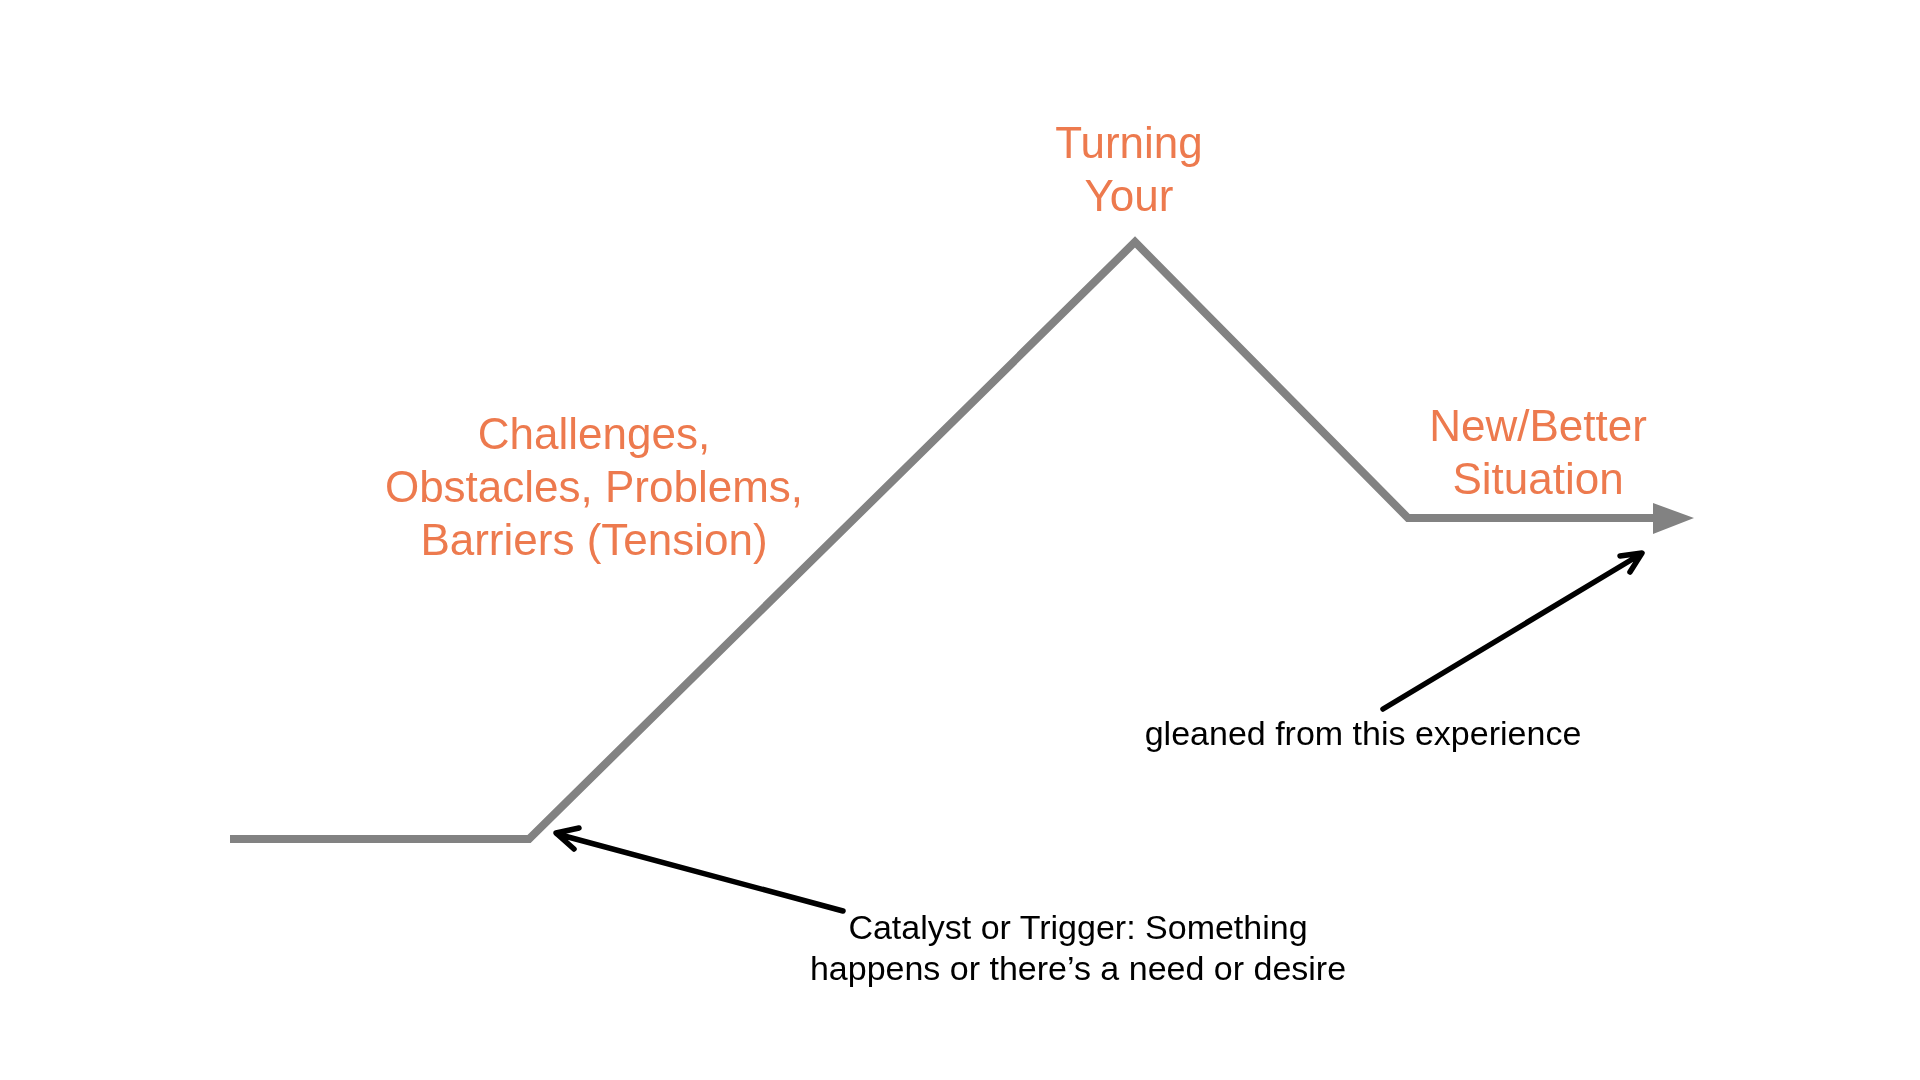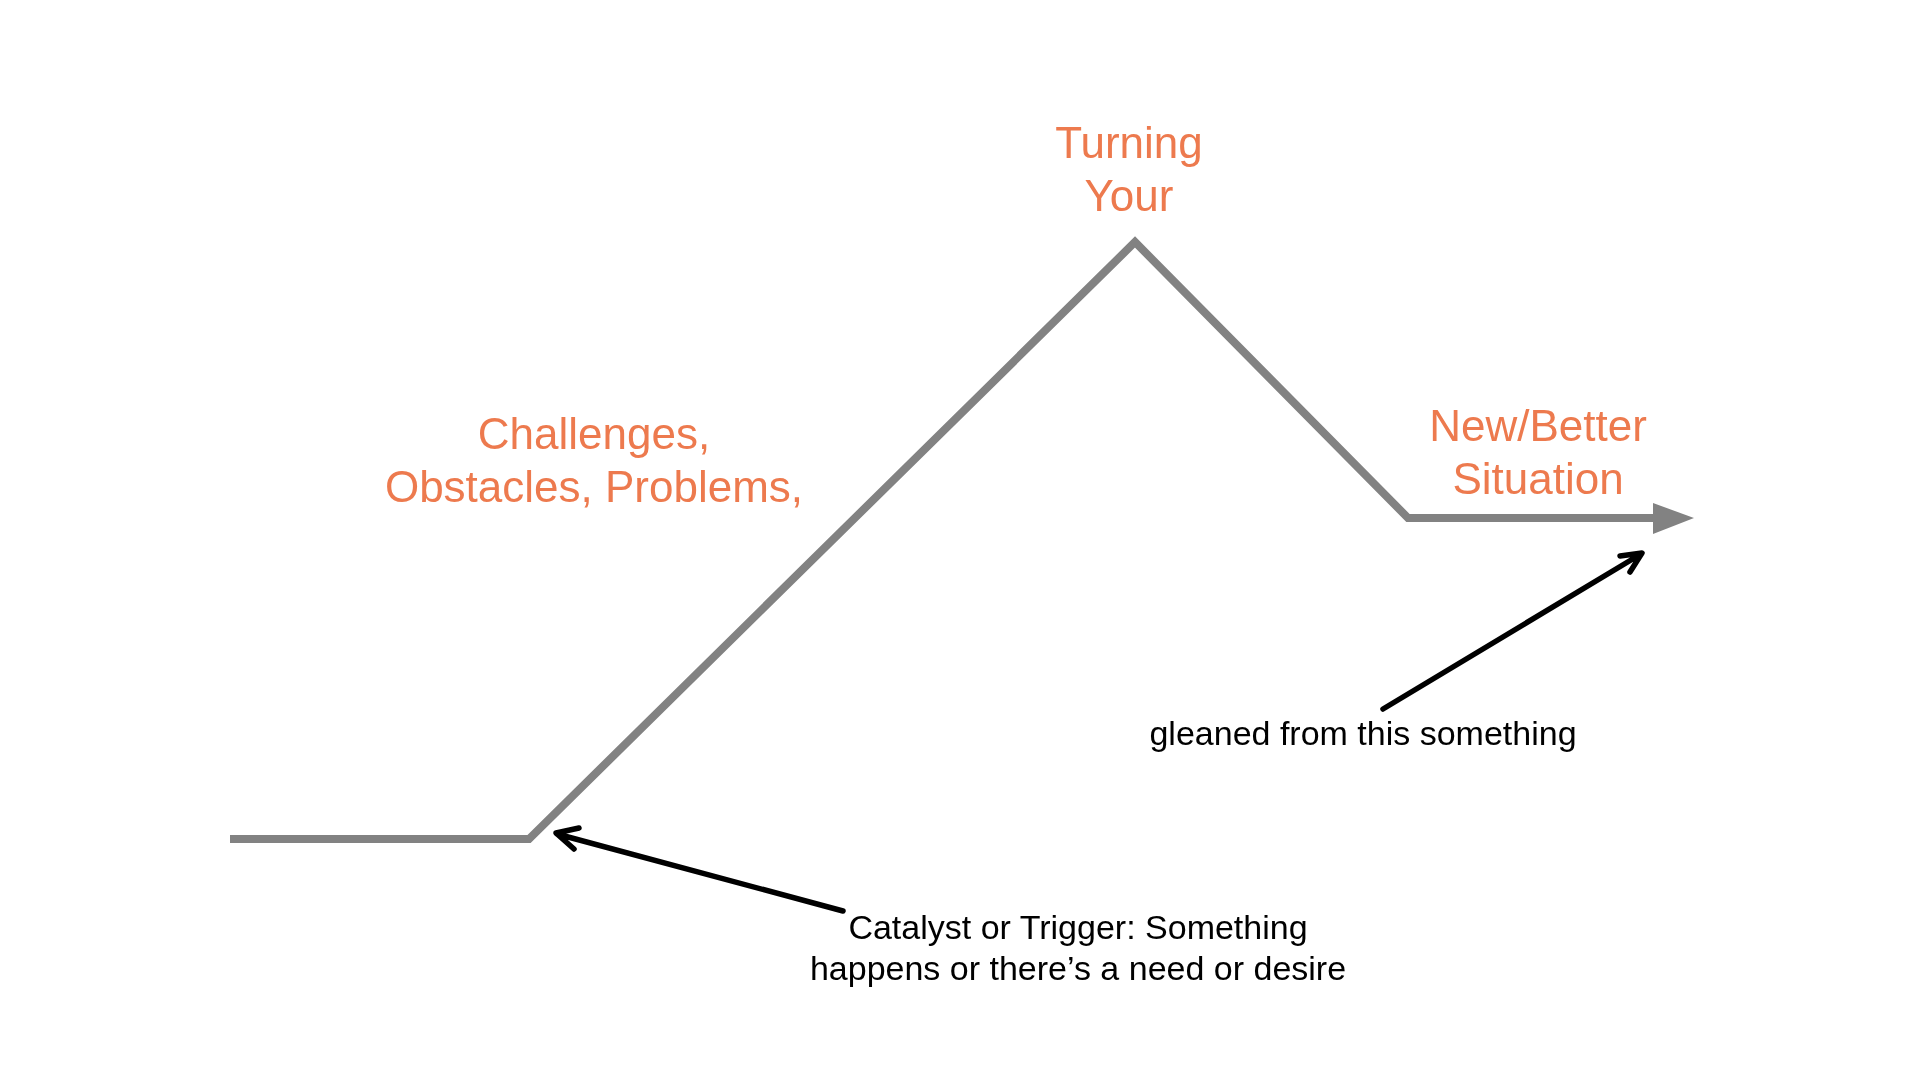--- a/index.html
+++ b/index.html
@@ -52,30 +52,31 @@
   </svg>
 
   <div class="label label-orange" style="left:1129px; top:116px;">
     <div>Turning</div>
     <div>Your</div>
   </div>
 
   <div class="label label-orange" style="left:594px; top:407px;">
     <div>Challenges,</div>
     <div>Obstacles, Problems,</div>
+    <div>Barriers (Tension)</div>
   </div>
 
   <div class="label label-orange" style="left:1538px; top:399px;">
     <div>New/Better</div>
     <div>Situation</div>
   </div>
 
 
   <div class="label label-black" style="left:1363px; top:713px;">
-    <div>gleaned from this something</div>
+    <div>gleaned from this experience</div>
   </div>
 
   <div class="label label-black" style="left:1078px; top:907px;">
     <div>Catalyst or Trigger: Something</div>
     <div>happens or there’s a need or desire</div>
   </div>
 
 </div>
 
 </body></html>

